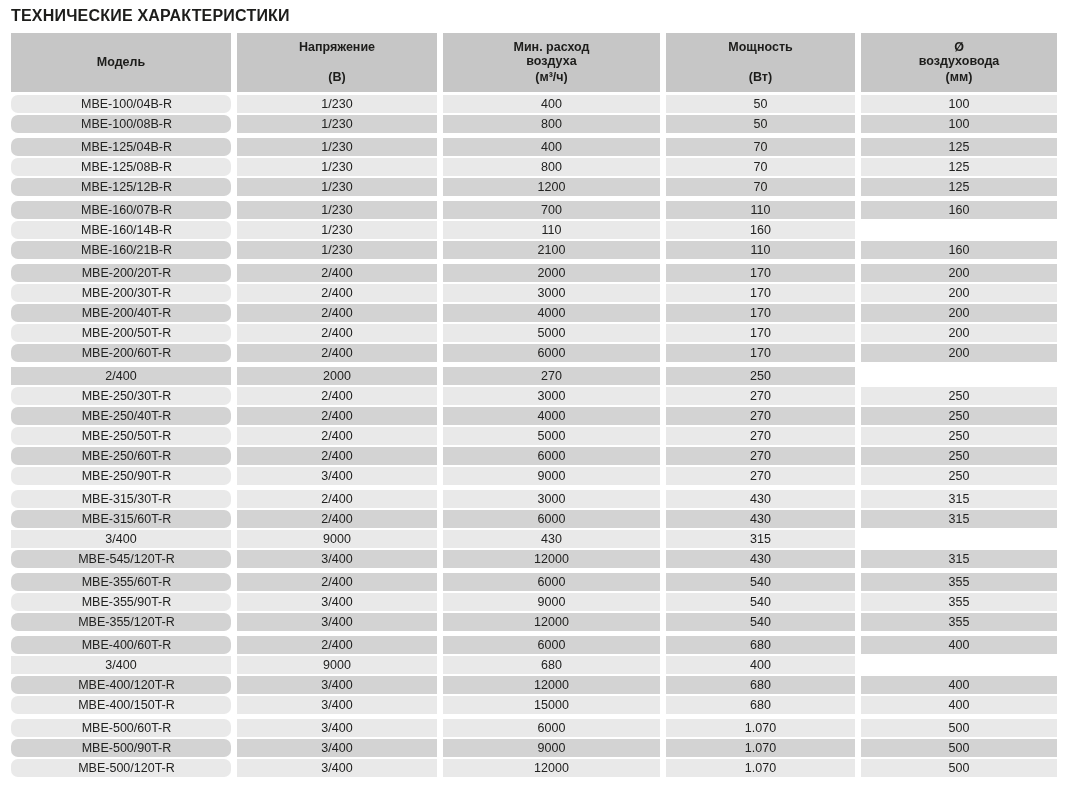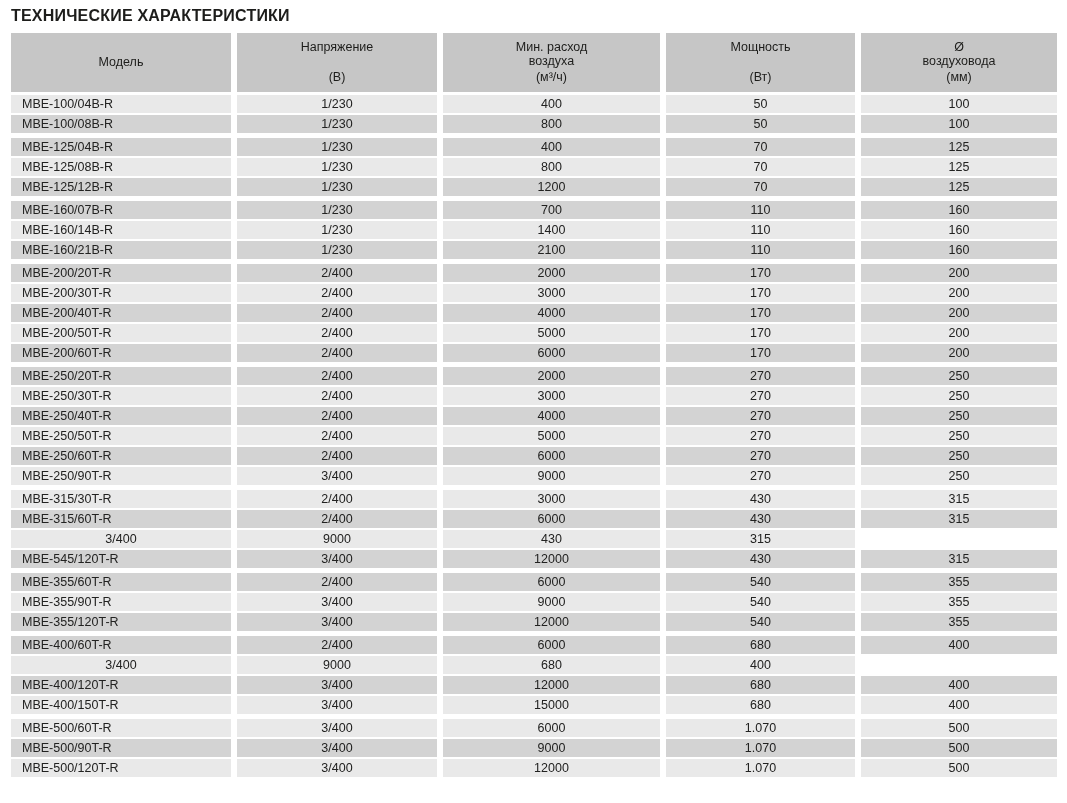--- a/index.html
+++ b/index.html
@@ -38,21 +38,21 @@
   .th {
     background: var(--header-bg, #c6c6c6);
     display: flex;
     flex-direction: column;
     align-items: center;
     justify-content: space-between;
     text-align: center;
     padding: 7px 0 8px 0;
     box-sizing: border-box;
     font-size: 12.5px;
-    font-weight: 400;
+    font-weight: 700;
     line-height: 14px;
   }
   .th.center {
     justify-content: center;
   }
   .h-line:empty, .h-unit:empty { display: none; }
   .row {
     height: 18px;
     margin-bottom: 2px;
     align-items: center;
@@ -64,23 +64,24 @@
   .cell {
     height: 18px;
     line-height: 18px;
     font-size: 12.5px;
     text-align: center;
     white-space: nowrap;
     overflow: hidden;
     color: #222221;
   }
   .cell.c-model {
-    text-align: left;
+    text-align: center;
     padding-left: 11px;
     box-sizing: border-box;
+    border-radius: 7px;
   }
 </style>
 </head>
 <body>
 
 <div class="page">
   <h1 class="page-title">ТЕХНИЧЕСКИЕ ХАРАКТЕРИСТИКИ</h1>
 
   <div class="spec-table">
 
@@ -166,21 +167,20 @@
           <div class="grid row dark">
             <div class="cell c-model">MBE-160/07B-R</div>
             <div class="cell c-voltage">1/230</div>
             <div class="cell c-power">700</div>
             <div class="cell c-airflow">110</div>
             <div class="cell c-diameter">160</div>
           </div>
           <div class="grid row light">
             <div class="cell c-model">MBE-160/14B-R</div>
             <div class="cell c-voltage">1/230</div>
-            <div class="cell c-power">1400</div>
             <div class="cell c-airflow">110</div>
             <div class="cell c-diameter">160</div>
           </div>
           <div class="grid row dark">
             <div class="cell c-model">MBE-160/21B-R</div>
             <div class="cell c-voltage">1/230</div>
             <div class="cell c-power">2100</div>
             <div class="cell c-airflow">110</div>
             <div class="cell c-diameter">160</div>
           </div>
@@ -217,21 +217,20 @@
           <div class="grid row dark">
             <div class="cell c-model">MBE-200/60T-R</div>
             <div class="cell c-voltage">2/400</div>
             <div class="cell c-power">6000</div>
             <div class="cell c-airflow">170</div>
             <div class="cell c-diameter">200</div>
           </div>
         </div>
         <div class="group">
           <div class="grid row dark">
-            <div class="cell c-model">MBE-250/20T-R</div>
             <div class="cell c-voltage">2/400</div>
             <div class="cell c-power">2000</div>
             <div class="cell c-airflow">270</div>
             <div class="cell c-diameter">250</div>
           </div>
           <div class="grid row light">
             <div class="cell c-model">MBE-250/30T-R</div>
             <div class="cell c-voltage">2/400</div>
             <div class="cell c-power">3000</div>
             <div class="cell c-airflow">270</div>

